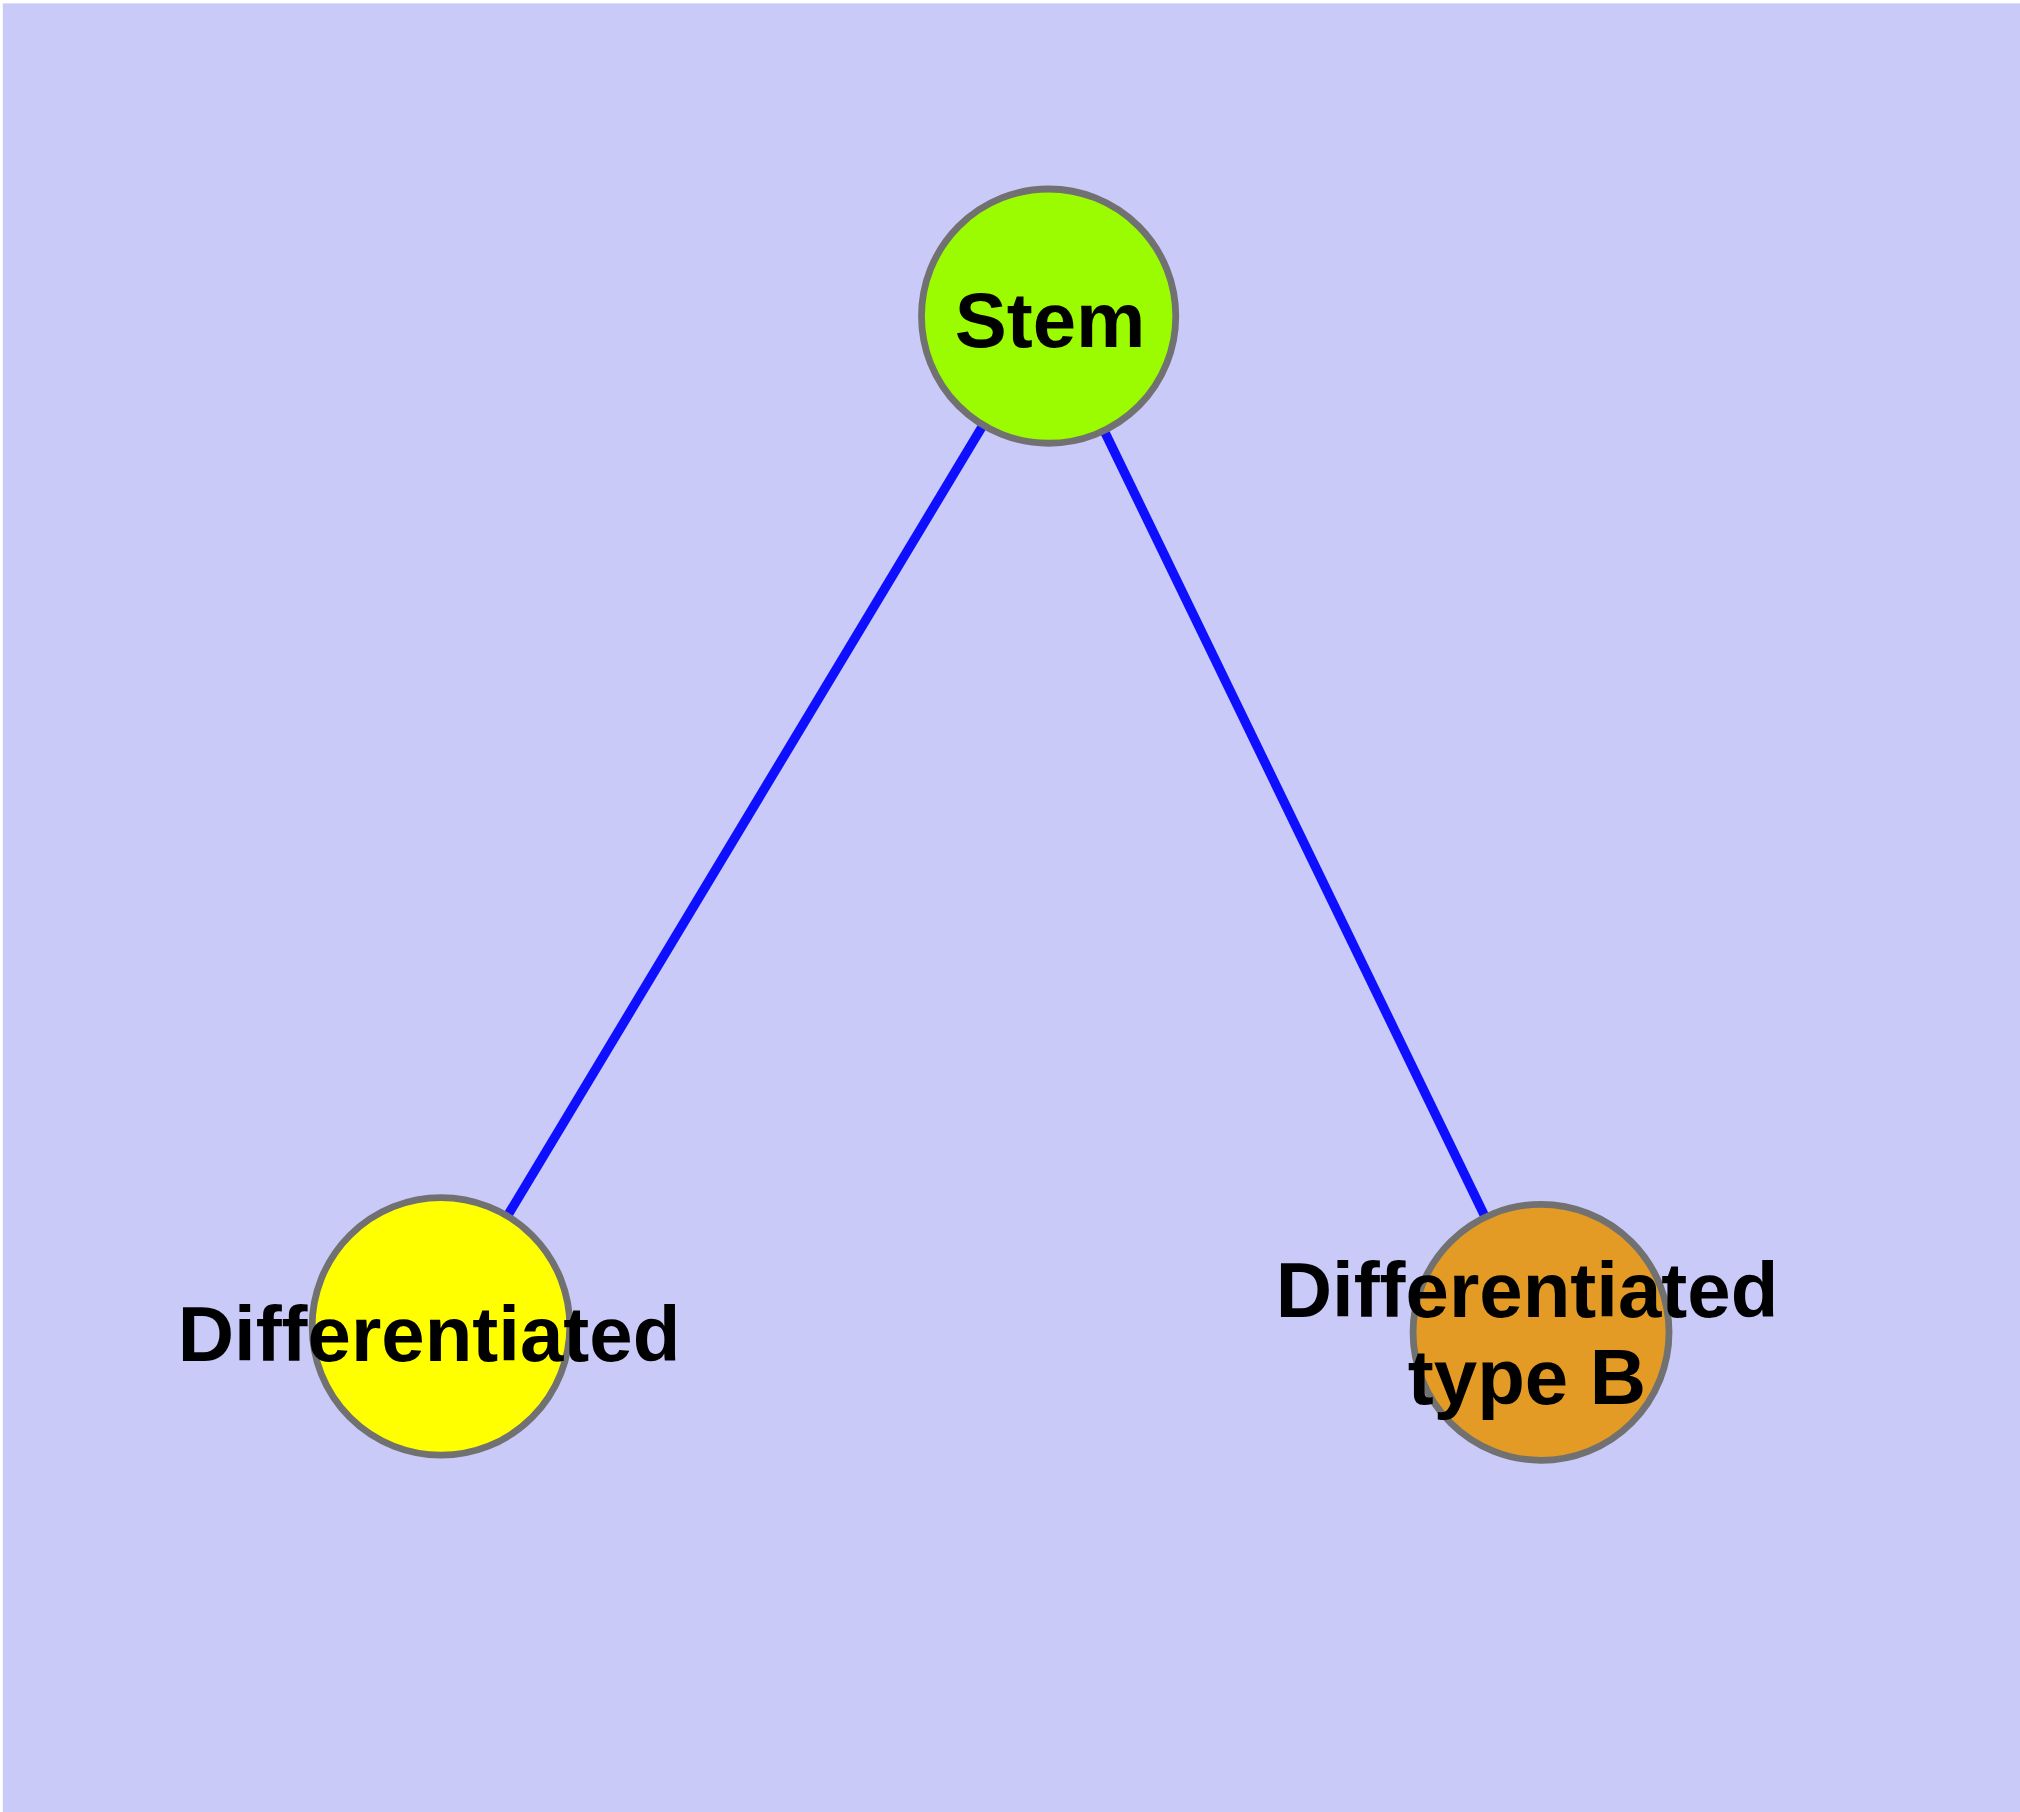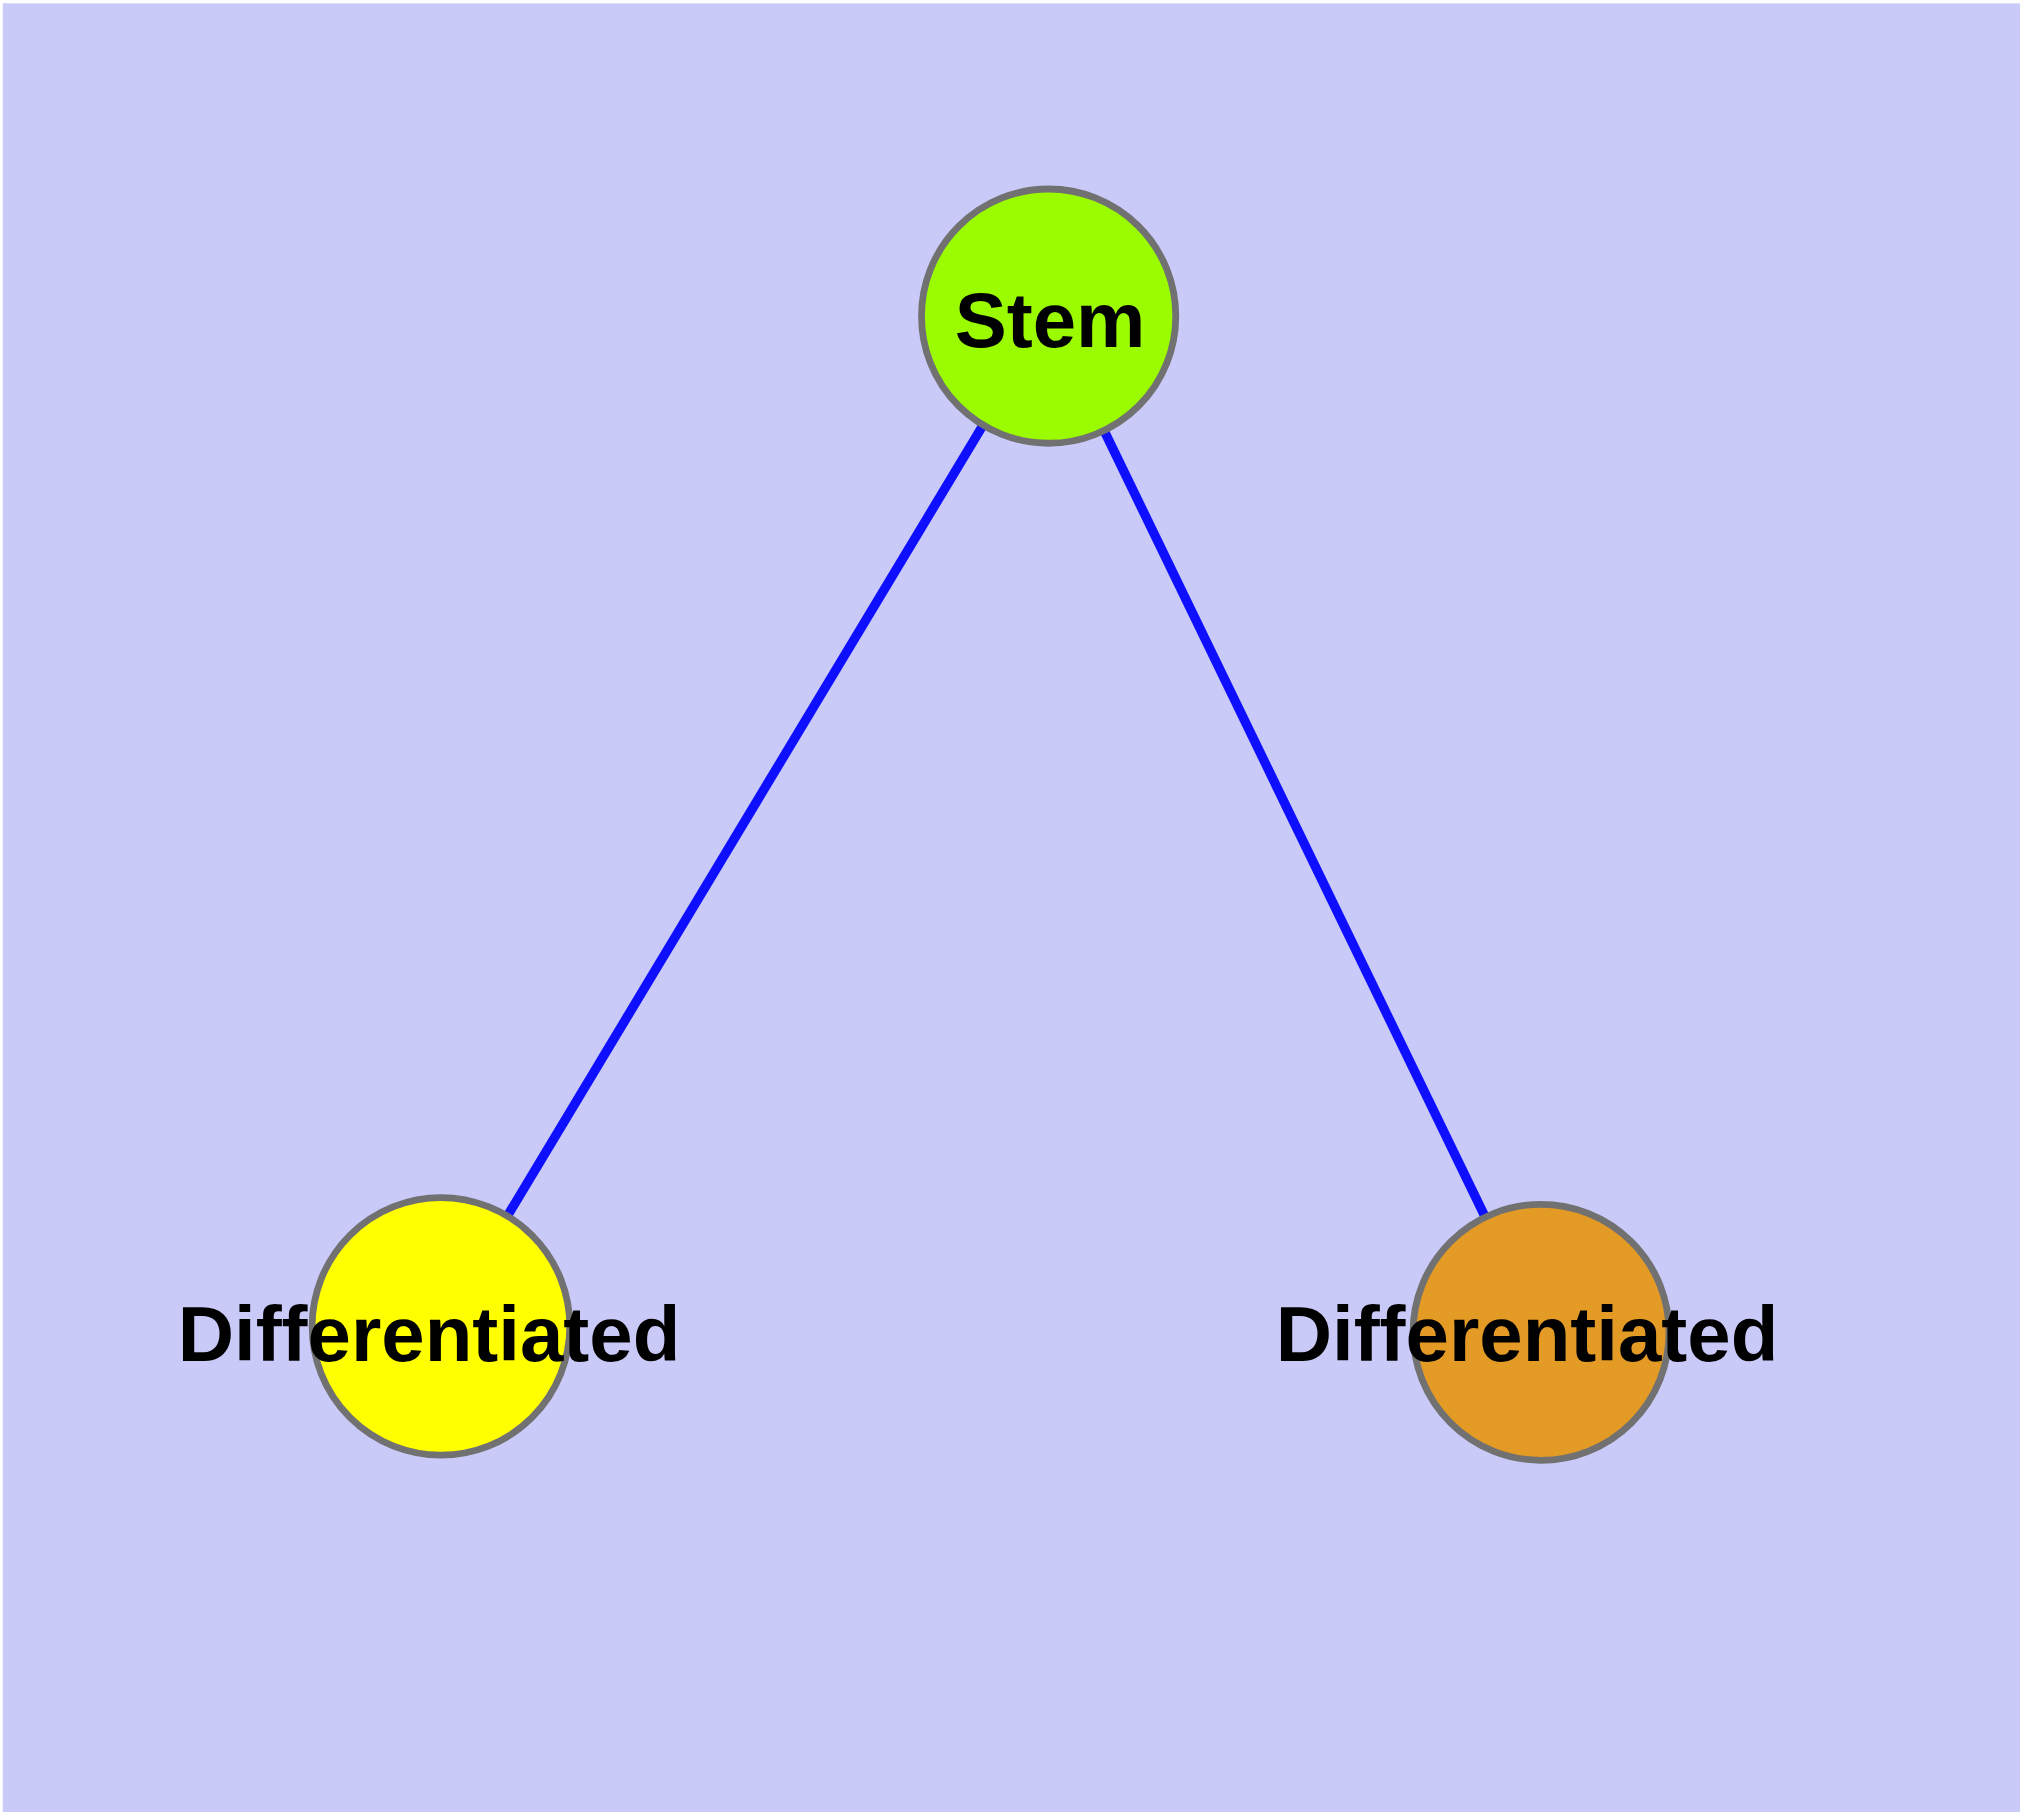--- a/index.html
+++ b/index.html
@@ -56,16 +56,17 @@
   <div class="node-label" style="left:1050px; top:320px;">
     <span class="line">Stem</span>
   </div>
 
   <div class="node-label" style="left:429px; top:1334px;">
     <span class="line">Differentiated</span>
   </div>
 
   <div class="node-label" style="left:1527px; top:1334px;">
     <span class="line">Differentiated</span>
+    <span class="line">type B</span>
   </div>
 
 </div>
 
 
 </body></html>

